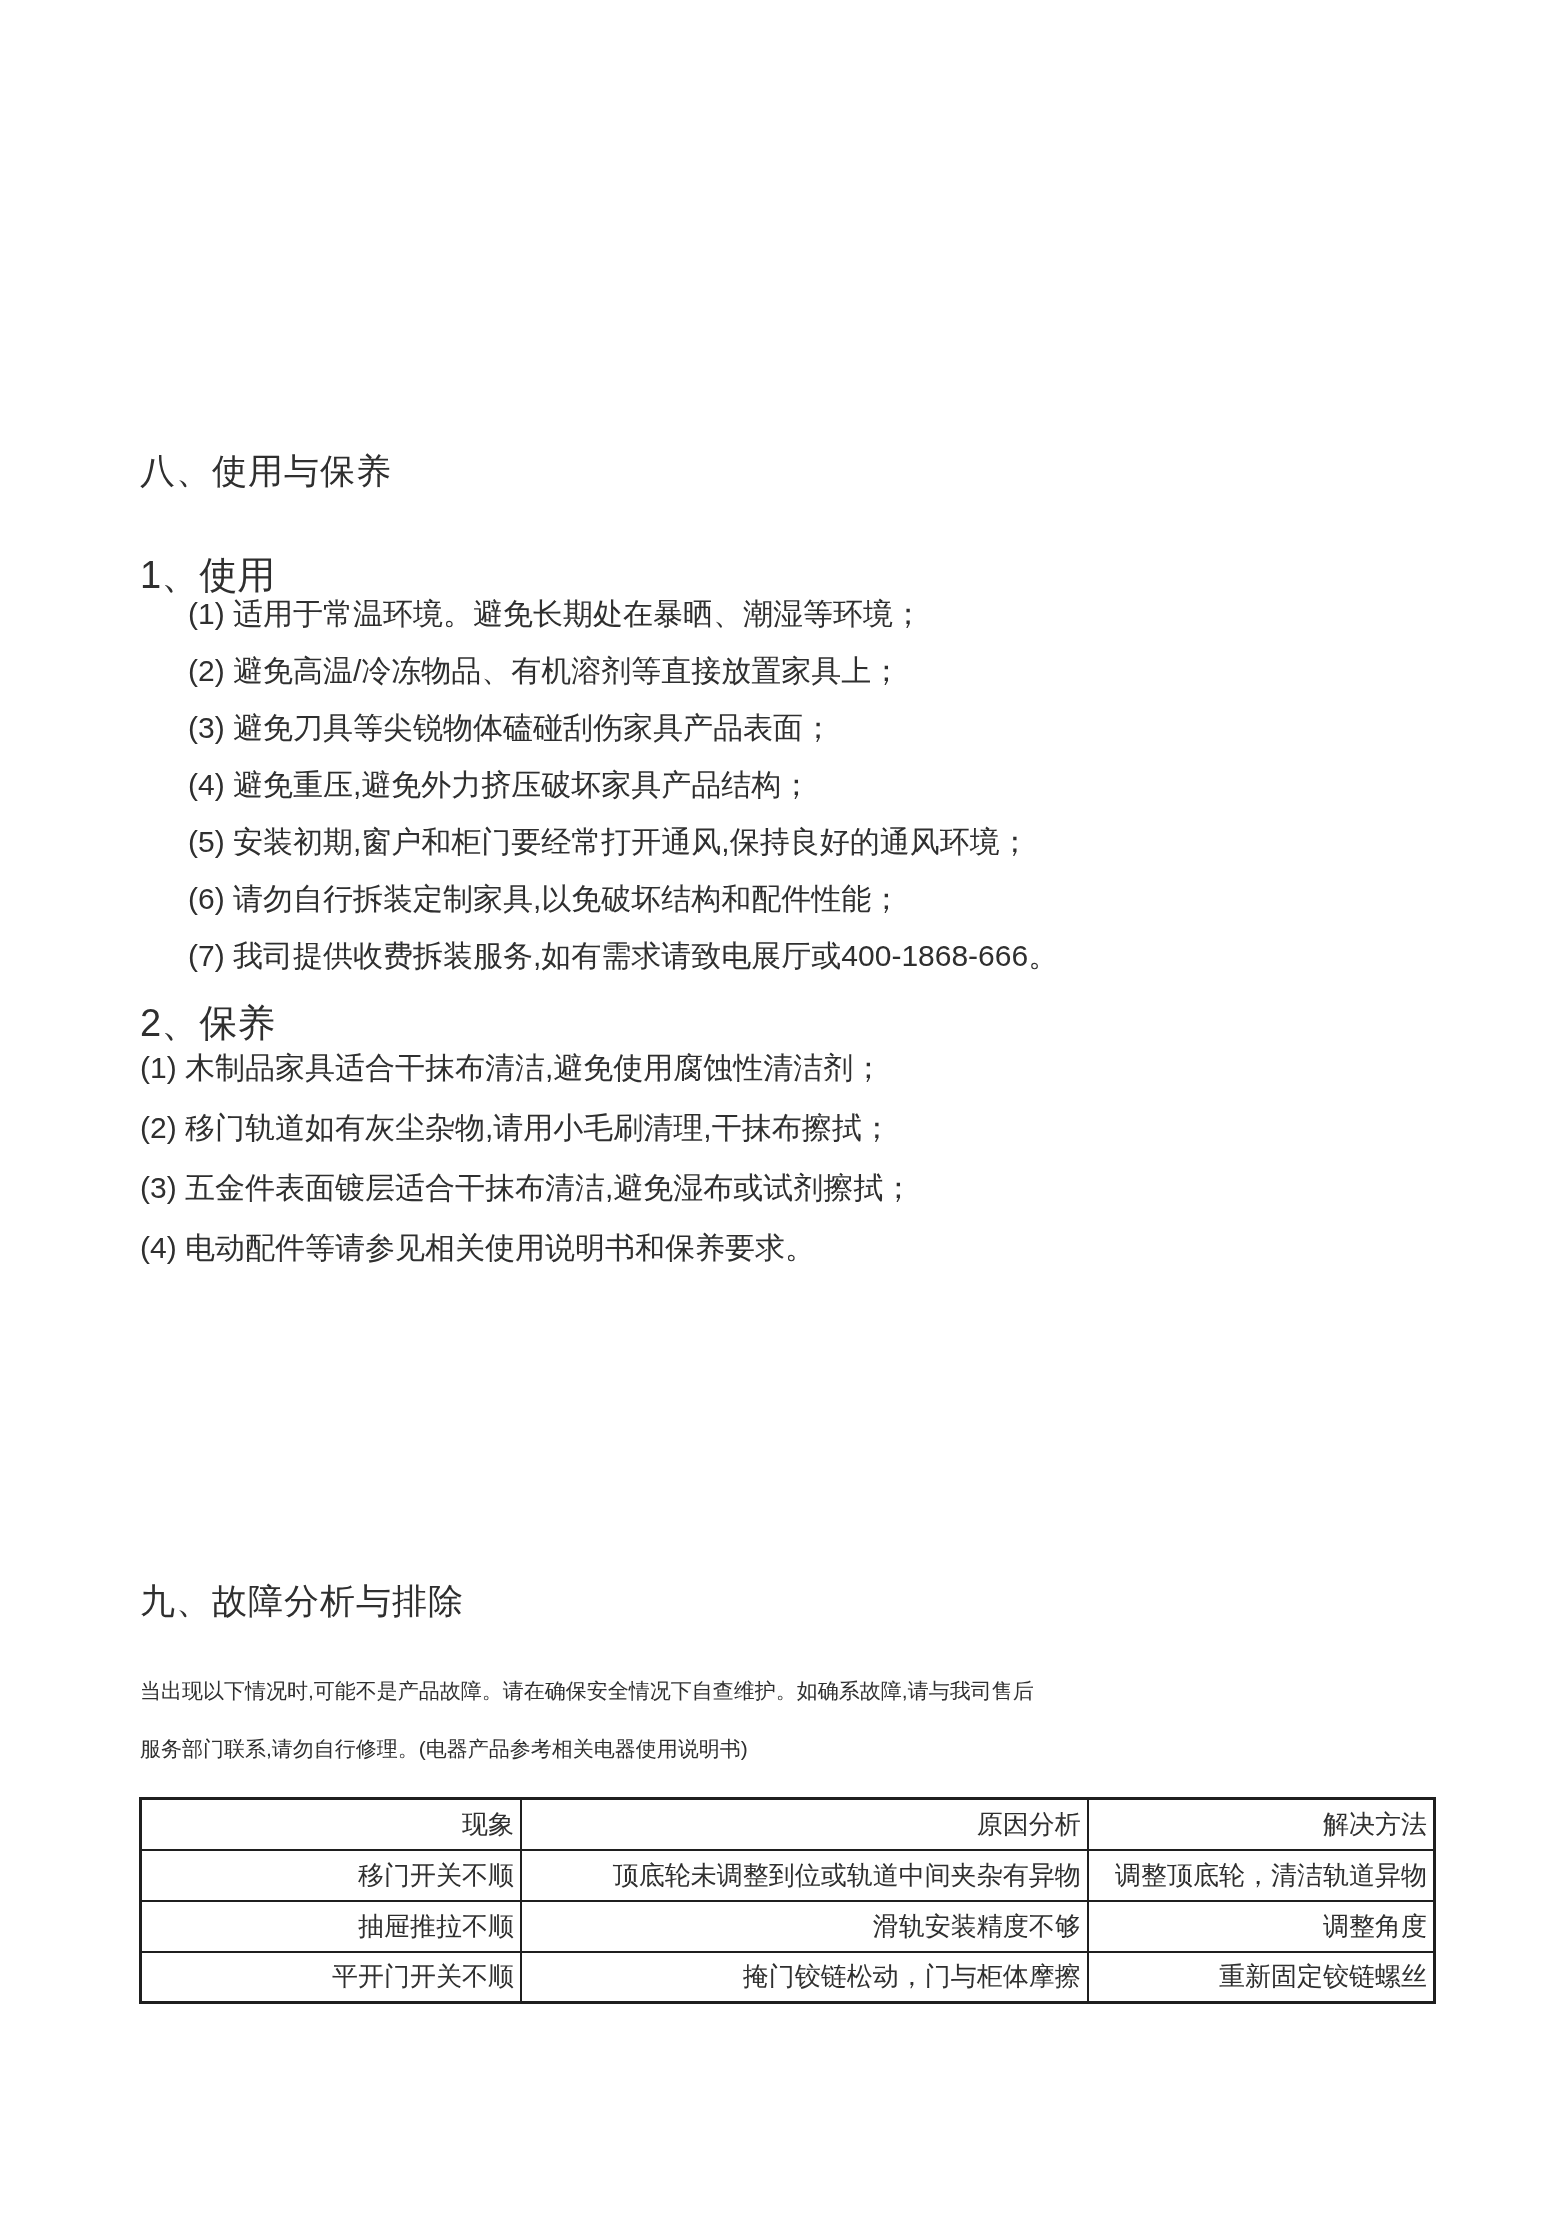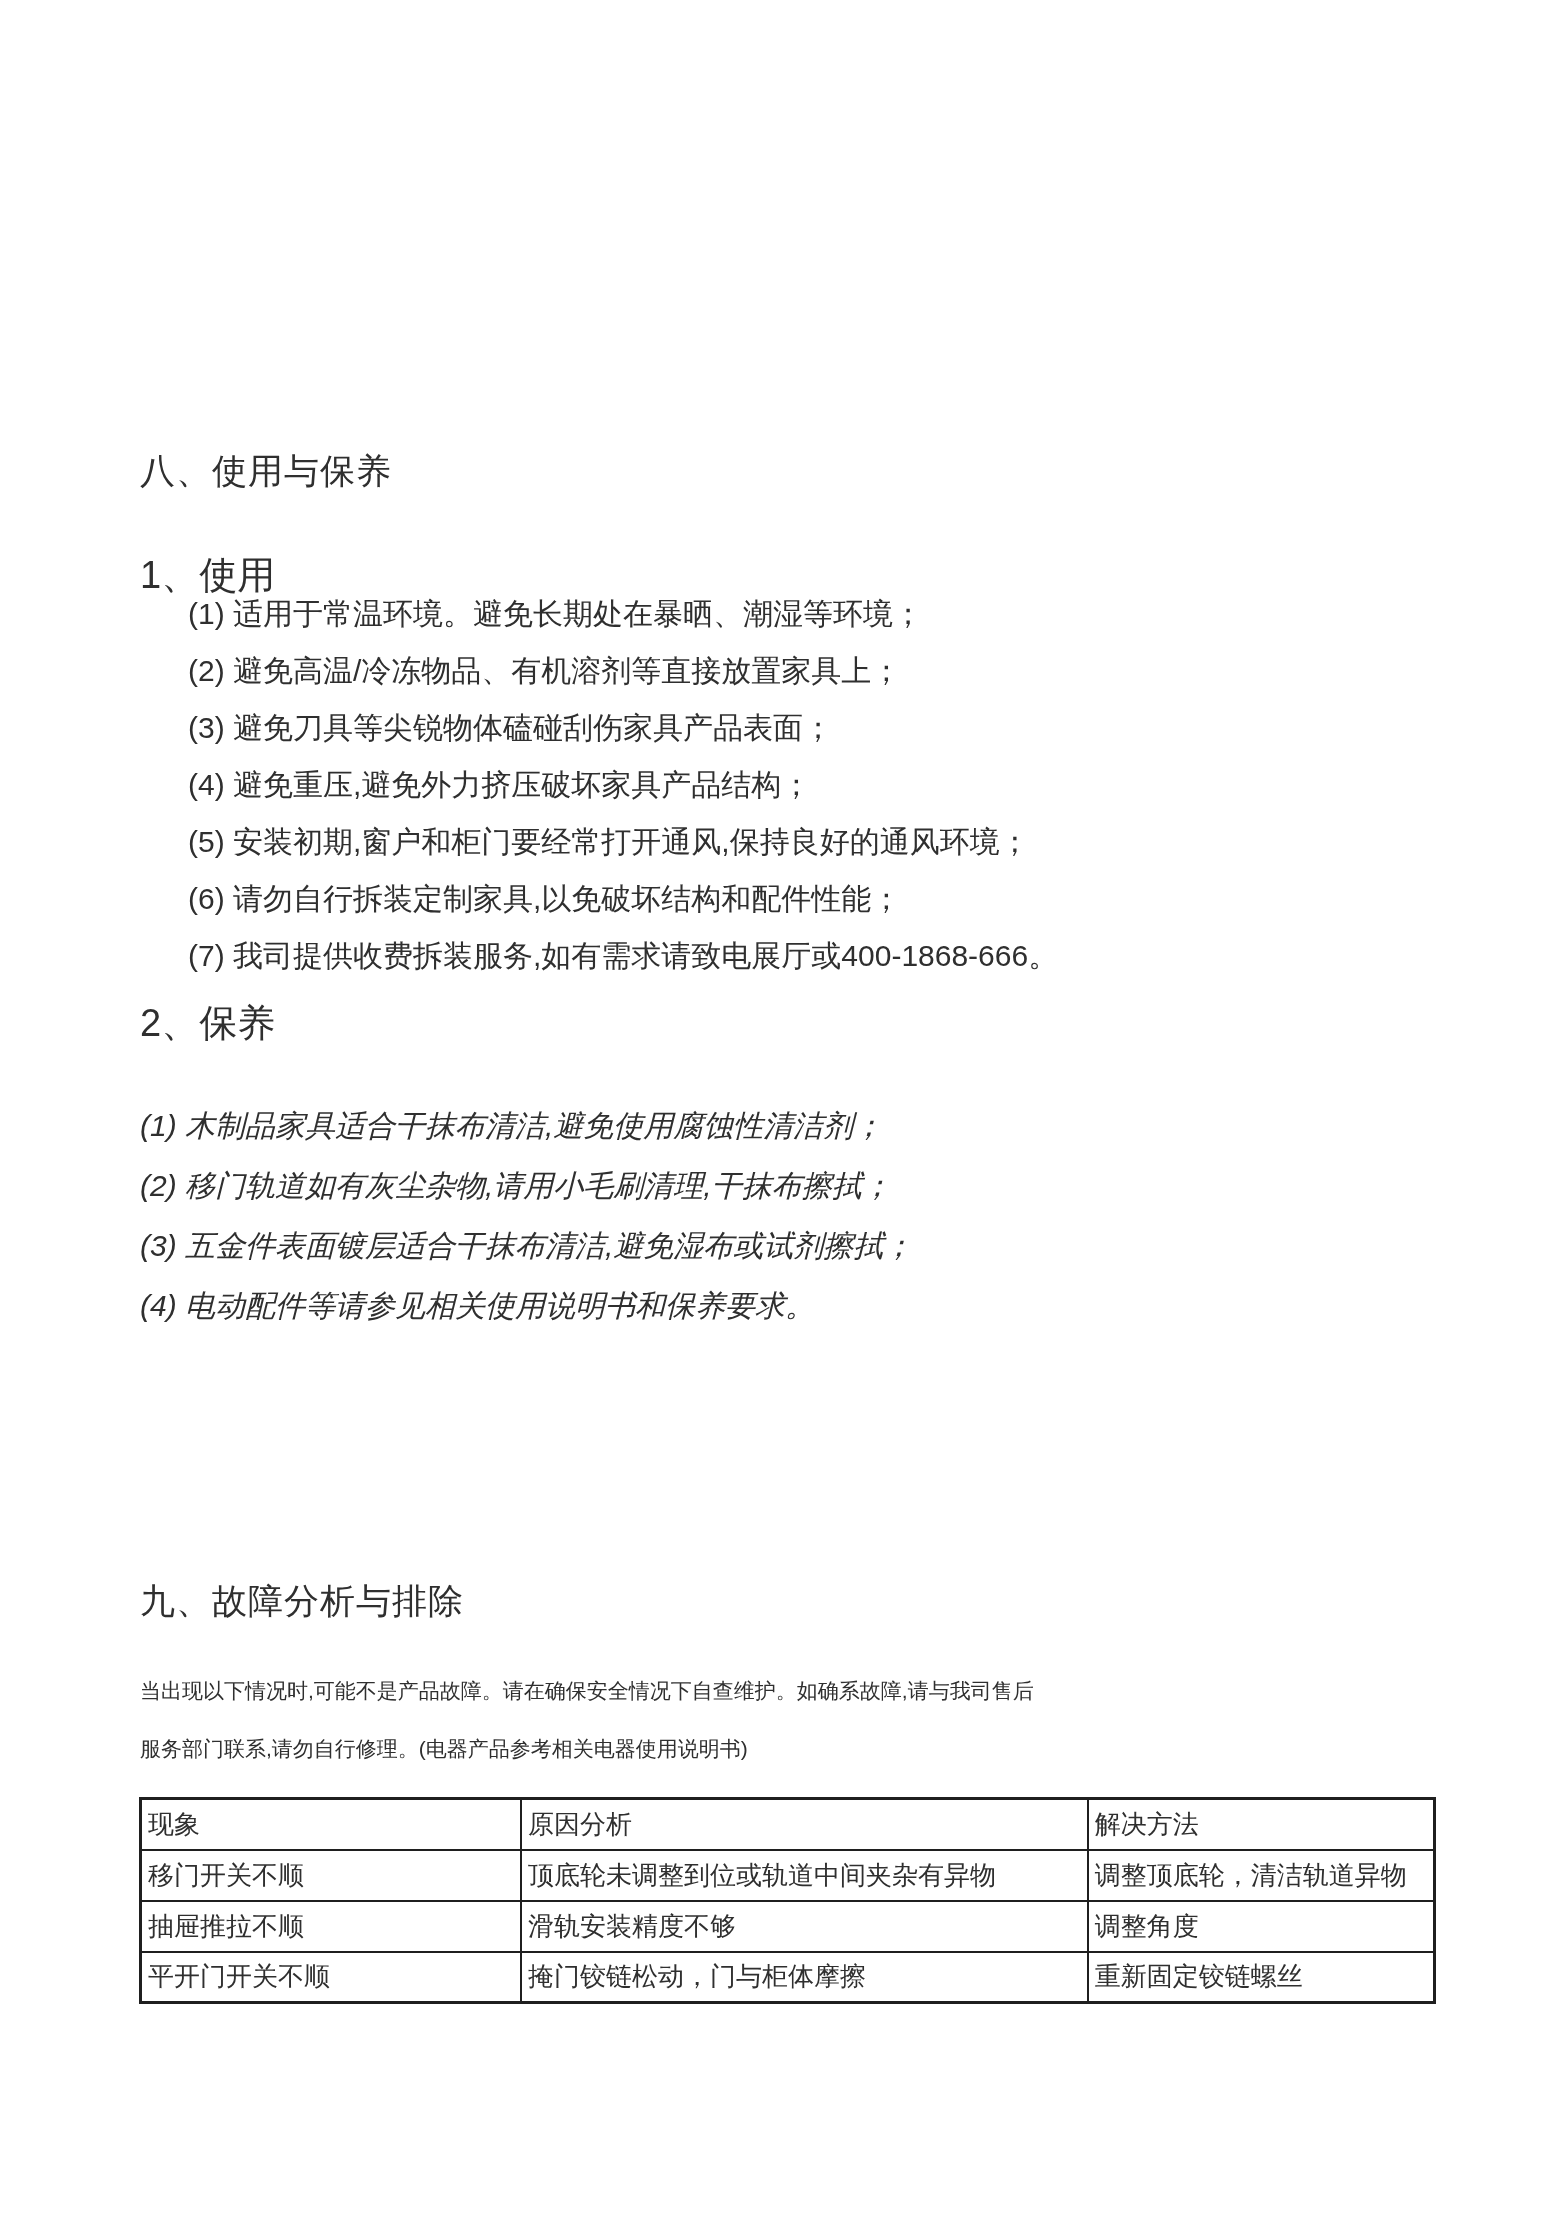--- a/index.html
+++ b/index.html
@@ -31,21 +31,21 @@
     left: 140px;
     font-size: 38px;
     font-weight: 400;
     color: #2f2f2f;
   }
   #use-heading  { top: 550px; }
   #care-heading { top: 998px; }
 
   .item-list { position: absolute; left: 140px; }
   #use-items  { top: 585px;  line-height: 57px; margin-left: 48px; }
-  #care-items { top: 1096px; line-height: 60px; font-style: italic; }
+  #care-items { top: 1038px; line-height: 60px; }
   .item-list .li {
     font-size: 30px;
     color: #2f2f2f;
     white-space: nowrap;
   }
 
   .intro { position: absolute; left: 140px; top: 1662px; line-height: 58px; }
   .intro .line {
     font-size: 21px;
     color: #2f2f2f;
@@ -57,21 +57,21 @@
     left: 139px;
     top: 1797px;
     width: 1297px;
     border-collapse: collapse;
     table-layout: fixed;
     border: 3px solid #1f1f1f;
   }
   table.trouble th, table.trouble td {
     border: 2px solid #1f1f1f;
     height: 51px;
-    text-align: left;
+    text-align: right;
     vertical-align: middle;
     font-size: 26px;
     font-weight: 400;
     color: #2f2f2f;
     padding: 0 6px;
     overflow: hidden;
   }
   col.c1 { width: 29.4%; }
   col.c2 { width: 43.8%; }
   col.c3 { width: 26.8%; }

